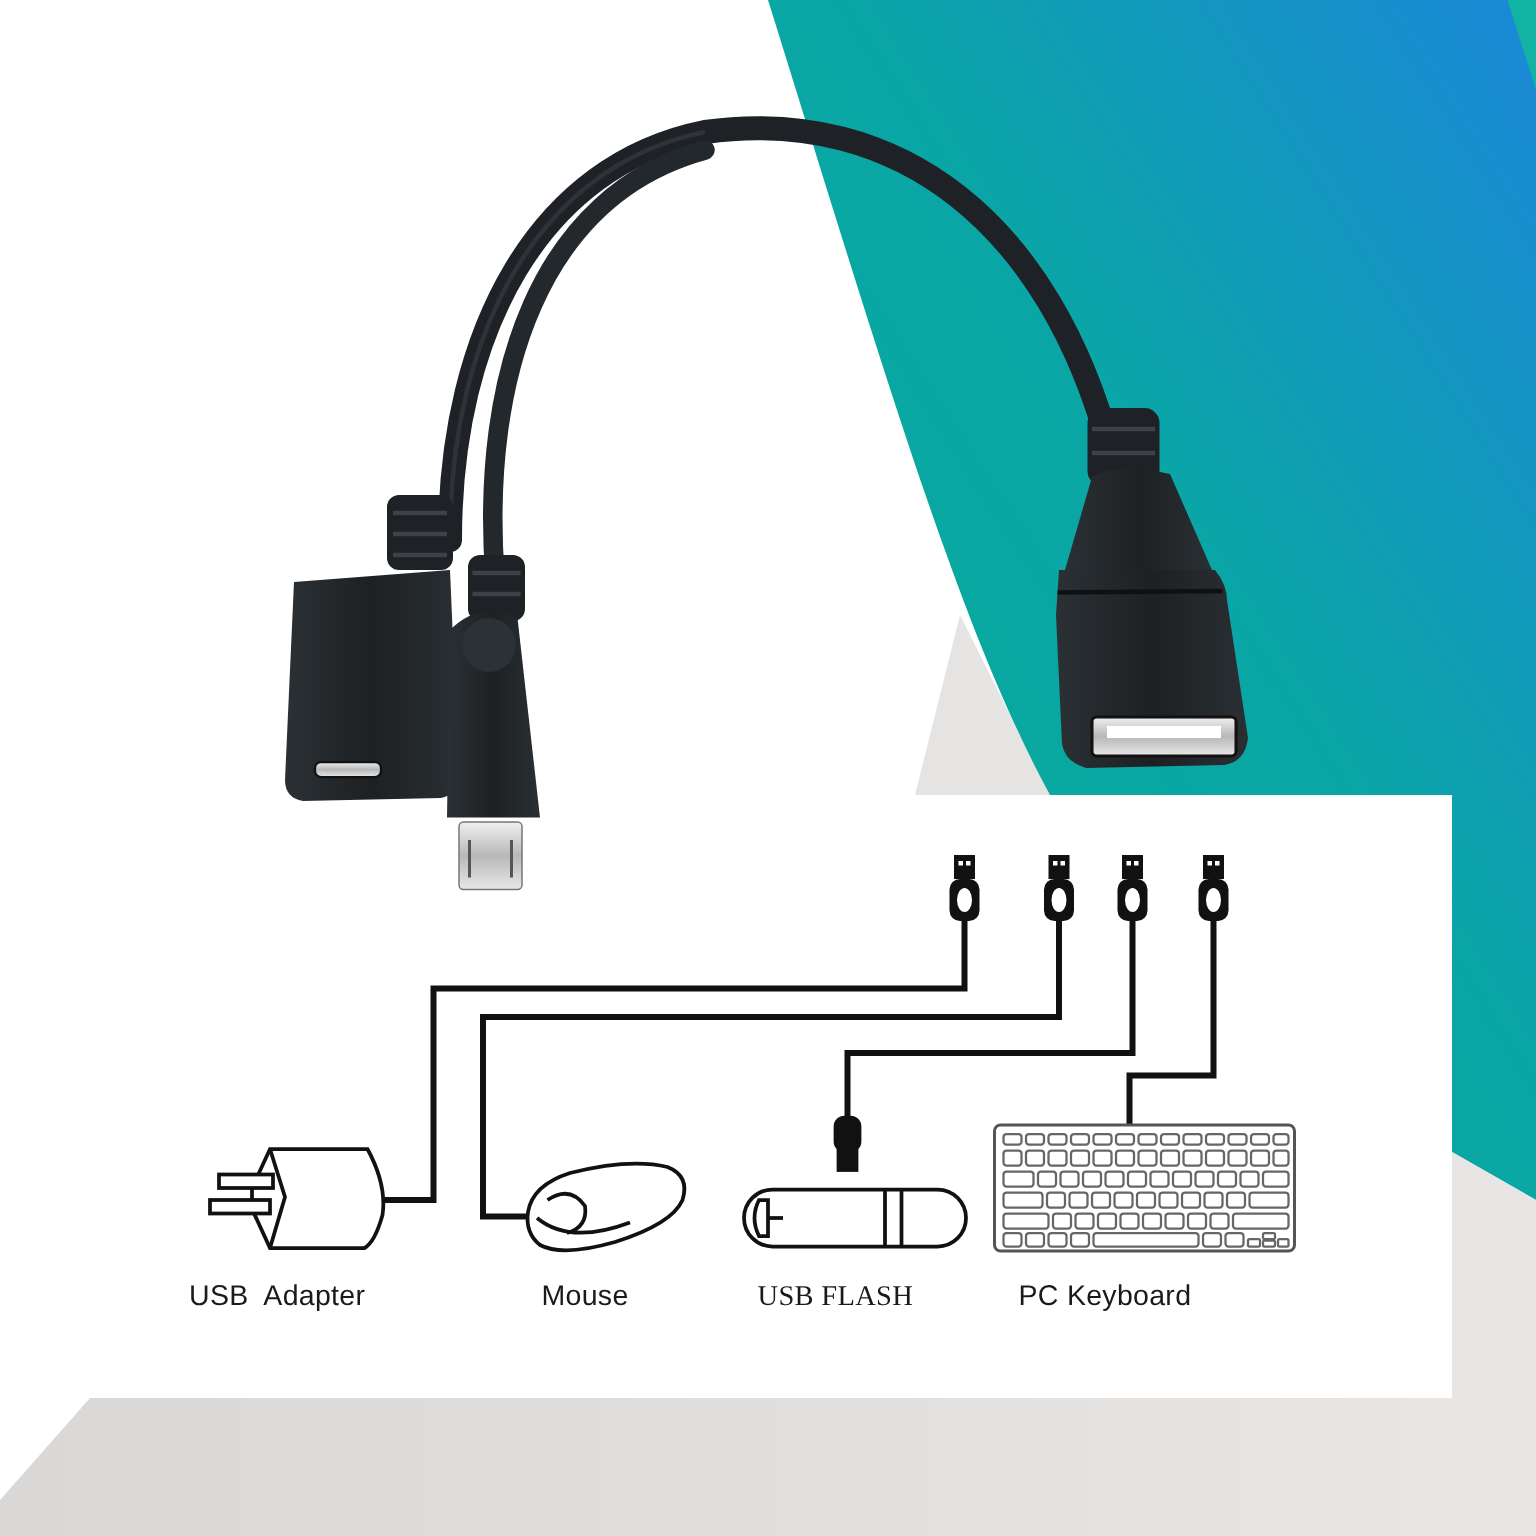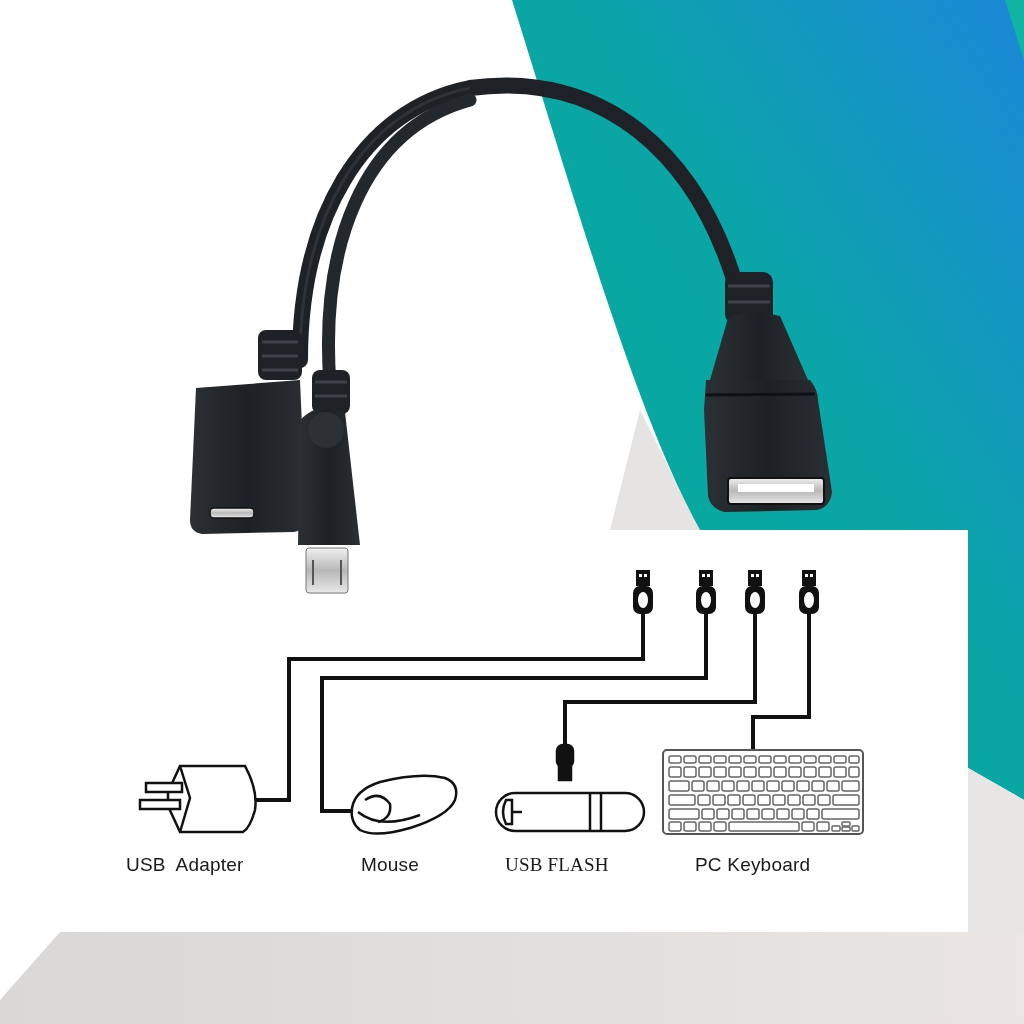--- a/index.html
+++ b/index.html
@@ -228,15 +228,15 @@
           <rect x="842" y="827" width="8" height="4" rx="1"></rect>
           <rect x="852" y="826" width="7" height="5" rx="1"></rect>
       </g>
     </g>
   </g>
 </svg>
 
 <div class="label" style="left:126px;">USB  Adapter</div>
 <div class="label" style="left:349px;margin-left:12px;">Mouse</div>
 <div class="label" style="left:505px;font-family:Liberation Serif, serif;">USB FLASH</div>
-<div class="label" style="left:695px;">PC Keyboard</div>
+<div class="label" style="left:679px;">PC Keyboard</div>
 
 <style>.label{white-space:pre;}</style>
 
 </body></html>

